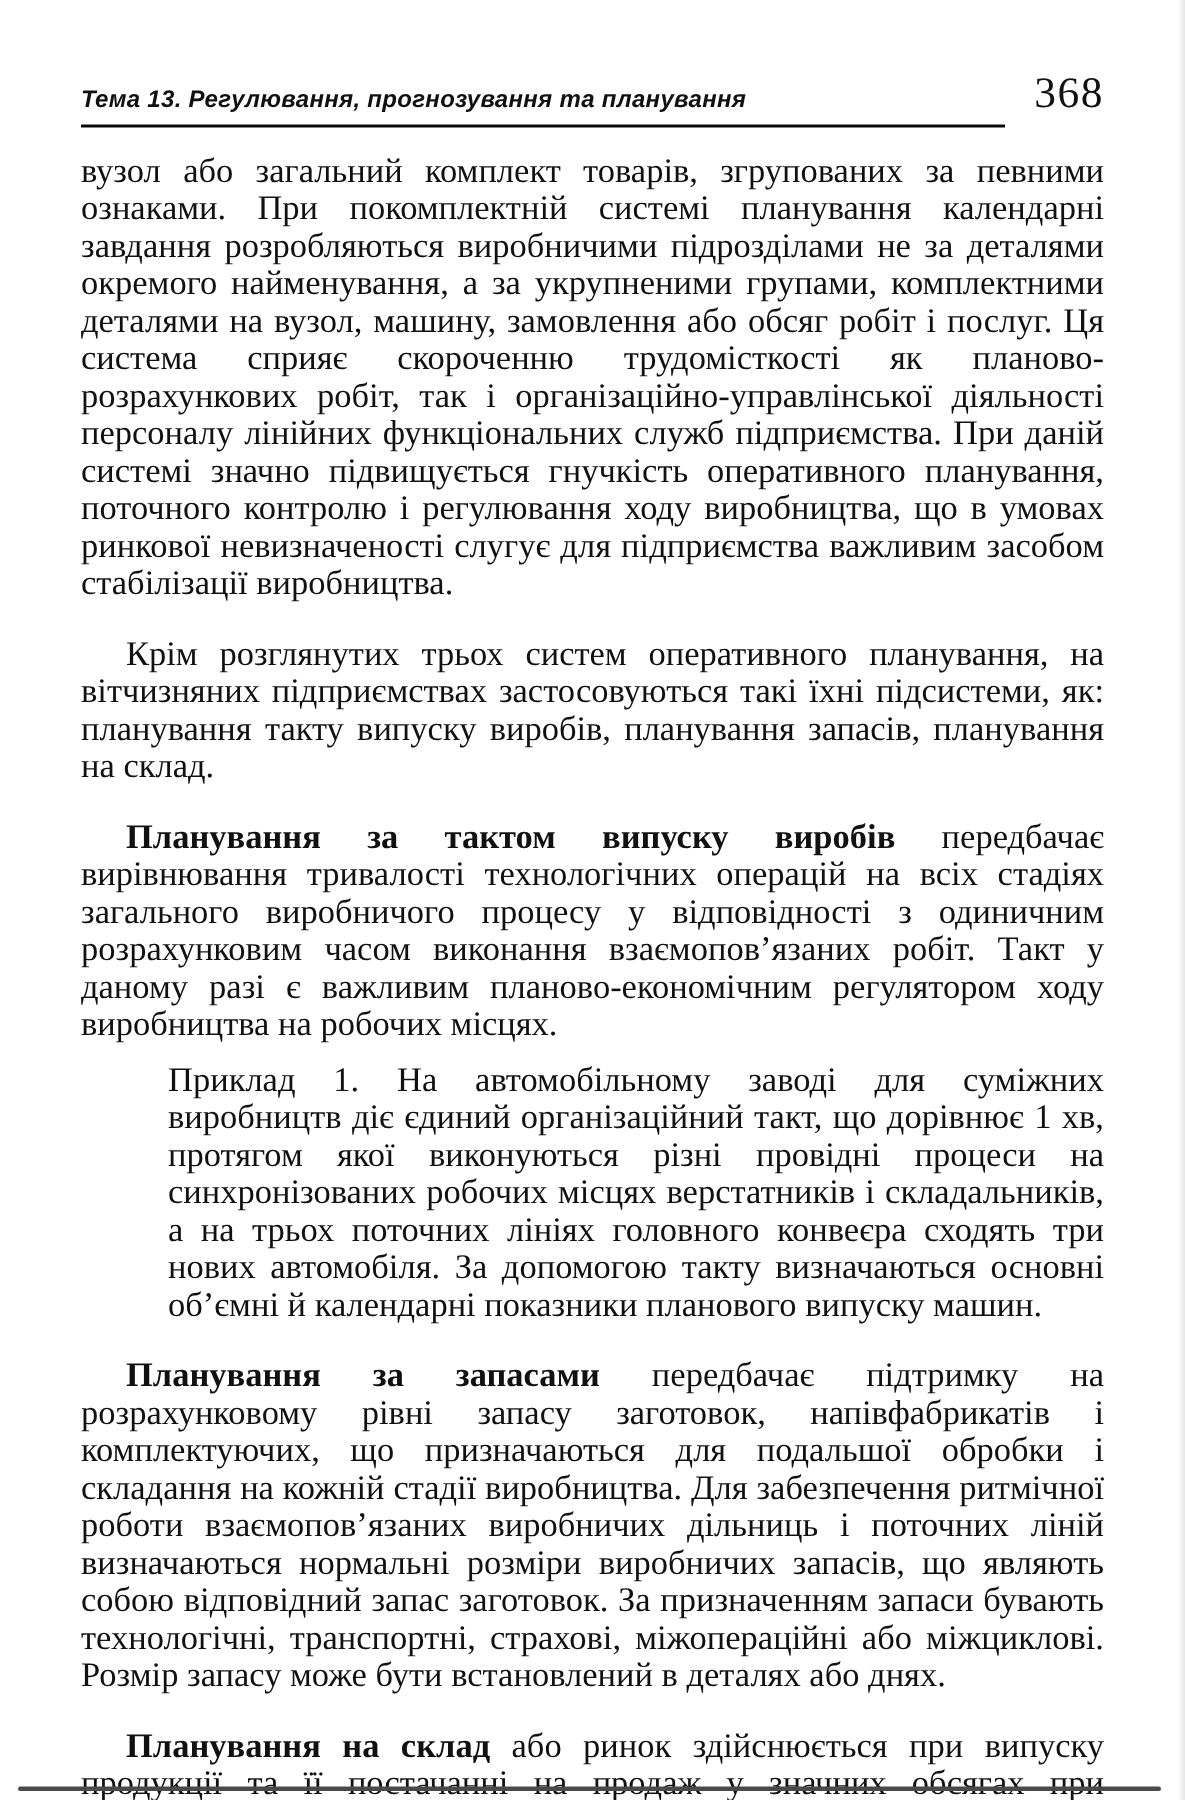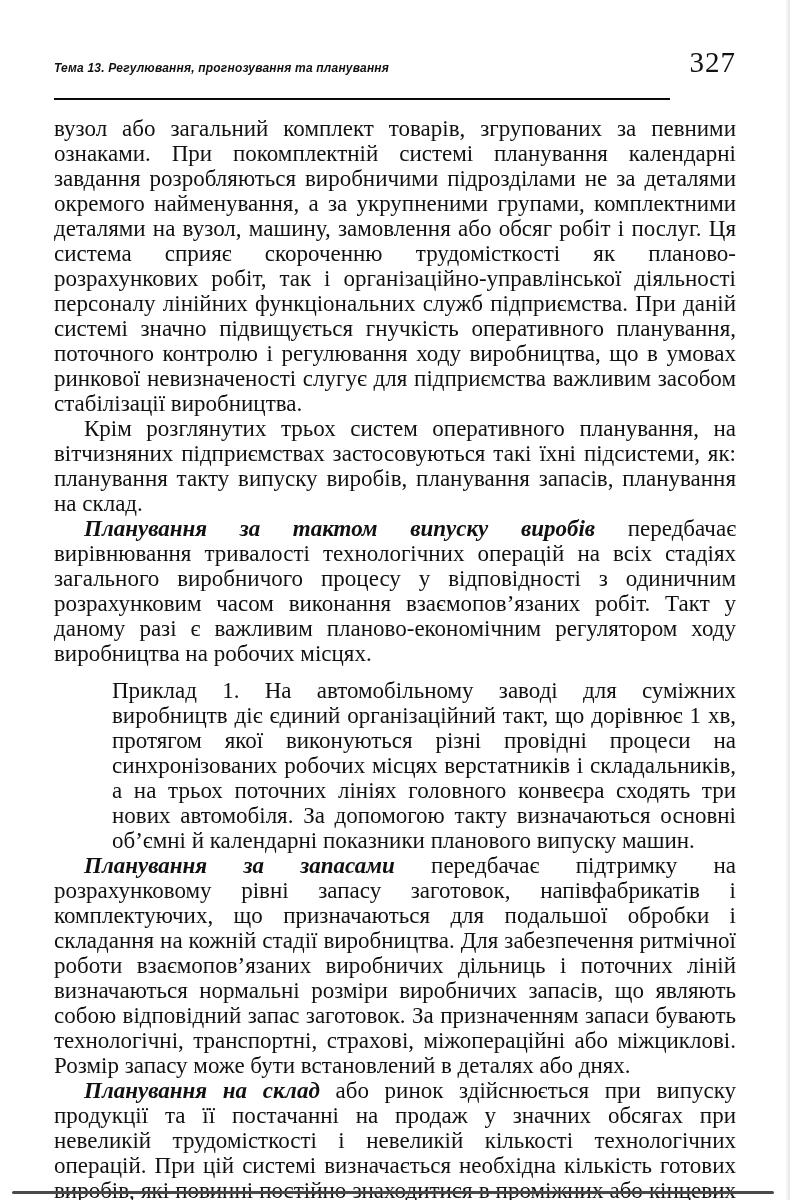--- a/index.html
+++ b/index.html
@@ -26,24 +26,24 @@
   .header {
     display: flex;
     align-items: baseline;
     margin-bottom: 16px;
   }
   .header-title {
     flex: 1;
     font-family: "Liberation Sans", sans-serif;
     font-weight: bold;
     font-style: italic;
-    font-size: 12px;
+    font-size: 16px;
     letter-spacing: 0.2px;
     border-bottom: 2.5px solid #0a0a0a;
-    padding-bottom: 23px;
+    padding-bottom: 7px;
     white-space: nowrap;
   }
   .page-number {
     margin-left: 20px;
     font-family: "Liberation Serif", serif;
     font-weight: 400;
     font-size: 29px;
     letter-spacing: 1px;
     line-height: 1;
   }
@@ -52,28 +52,28 @@
     font-size: 23px;
     line-height: 25px;
     text-align: justify;
   }
   .para {
     margin: 0;
     text-align: justify;
   }
   .para.indent {
     text-indent: 30px;
+    margin-top: 22px;
   }
   .example {
     margin: 12px 0 0 58px;
     text-align: justify;
   }
   .lead-bi {
     font-weight: bold;
-    font-style: italic;
   }
   .lead-b {
     font-weight: normal;
     font-style: normal;
   }
   
   .scan-edge-bottom {
     position: absolute;
     left: 12px;
     right: 16px;
@@ -91,21 +91,21 @@
     background: linear-gradient(to right, rgba(0,0,0,0), rgba(0,0,0,0.10));
   }
 </style>
 </head>
 <body>
 
 <div class="page">
 
   <div class="header">
     <span class="header-title">Тема 13. Регулювання, прогнозування та планування</span>
-    <span class="page-number">327</span>
+    <span class="page-number">368</span>
   </div>
 
   <div class="body-text">
 
     <p class="para"><span>вузол або загальний комплект товарів, згрупованих за певними ознаками. При покомплектній системі планування календарні завдання розробляються виробничими підрозділами не за деталями окремого найменування, а за укрупненими групами, комплектними деталями на вузол, машину, замовлення або обсяг робіт і послуг. Ця система сприяє скороченню трудомісткості як планово-розрахункових робіт, так і організаційно-управлінської діяльності персоналу лінійних функціональних служб підприємства. При даній системі значно підвищується гнучкість оперативного планування, поточного контролю і регулювання ходу виробництва, що в умовах ринкової невизначеності слугує для підприємства важливим засобом стабілізації виробництва.</span></p>
 
     <p class="para indent"><span>Крім розглянутих трьох систем оперативного планування, на вітчизняних підприємствах застосовуються такі їхні підсистеми, як: планування такту випуску виробів, планування запасів, планування на склад.</span></p>
 
     <p class="para indent"><span class="lead-bi">Планування за тактом випуску виробів</span><span> передбачає вирівнювання тривалості технологічних операцій на всіх стадіях загального виробничого процесу у відповідності з одиничним розрахунковим часом виконання взаємопов’язаних робіт. Такт у даному разі є важливим планово-економічним регулятором ходу виробництва на робочих місцях.</span></p>
 

